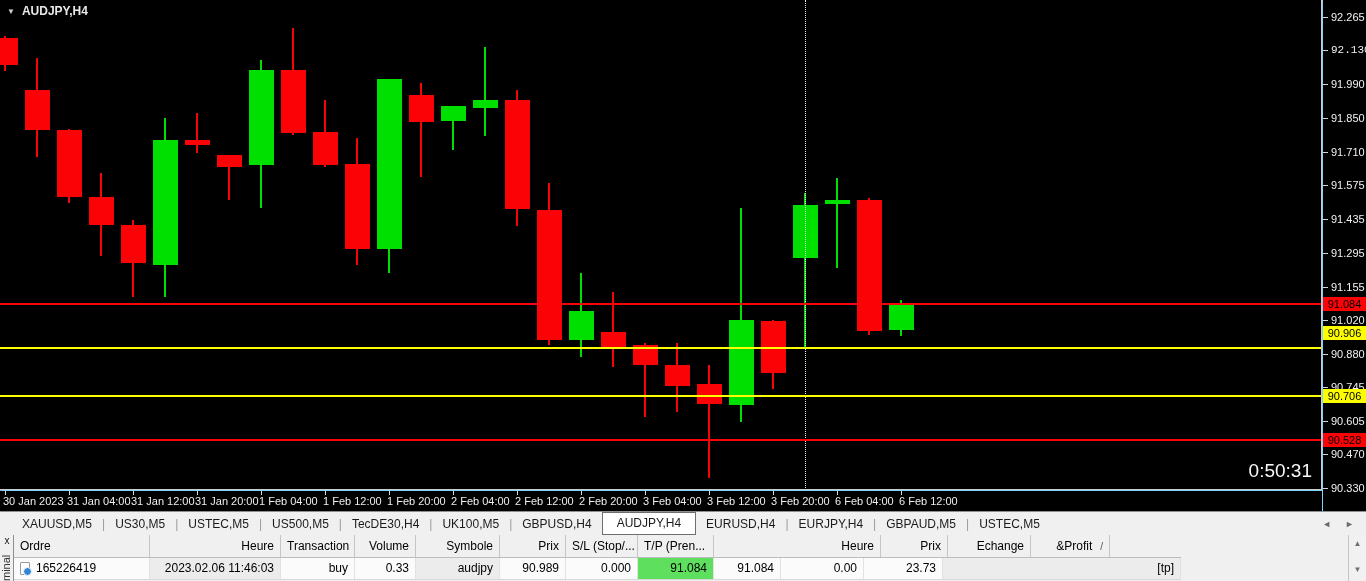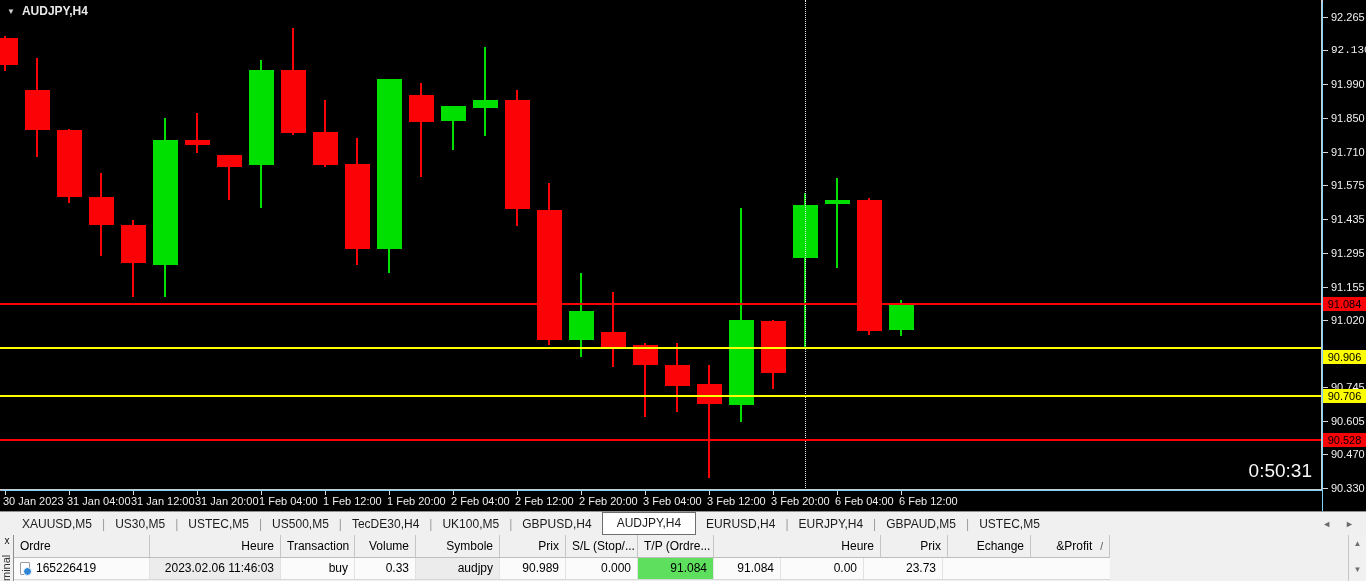--- a/index.html
+++ b/index.html
@@ -227,21 +227,21 @@
       <div class="tick-label" style="top: 349px;">90.880</div>
       <div class="tick-dash" style="top: 387px;"></div>
       <div class="tick-label" style="top: 382px;">90.745</div>
       <div class="tick-dash" style="top: 421px;"></div>
       <div class="tick-label" style="top: 416px;">90.605</div>
       <div class="tick-dash" style="top: 454px;"></div>
       <div class="tick-label" style="top: 449px;">90.470</div>
       <div class="tick-dash" style="top: 488px;"></div>
       <div class="tick-label" style="top: 483px;">90.330</div>
       <div class="price-box" style="top: 297px; background: rgb(251, 2, 7);">91.084</div>
-      <div class="price-box" style="top: 350px; background: rgb(253, 253, 2);">90.906</div>
+      <div class="price-box" style="top: 326px; background: rgb(253, 253, 2);">90.906</div>
       <div class="price-box" style="top: 389px; background: rgb(253, 253, 2);">90.706</div>
       <div class="price-box" style="top: 433px; background: rgb(251, 2, 7);">90.528</div>
     </div>
   <div id="axis-time">
       <div class="time-tick" style="left: 5px;"></div>
       <div class="time-label" style="left: 3px;">30 Jan 2023</div>
       <div class="time-tick" style="left: 69px;"></div>
       <div class="time-label" style="left: 67px;">31 Jan 04:00</div>
       <div class="time-tick" style="left: 133px;"></div>
       <div class="time-label" style="left: 131px;">31 Jan 12:00</div>
@@ -306,38 +306,39 @@
     </div>
     <div id="grid">
         <div class="hdr-row">
           <div class="hdr-cell" style="width: 136px;">Ordre</div>
           <div class="hdr-cell hdr-r" style="width: 131px;">Heure</div>
           <div class="hdr-cell hdr-r" style="width: 74px;">Transaction</div>
           <div class="hdr-cell hdr-r" style="width: 61px;">Volume</div>
           <div class="hdr-cell hdr-r" style="width: 84px;">Symbole</div>
           <div class="hdr-cell hdr-r" style="width: 66px;">Prix</div>
           <div class="hdr-cell" style="width: 72px;">S/L (Stop/...</div>
-          <div class="hdr-cell" style="width: 76px;">T/P (Ordre...</div>
+          <div class="hdr-cell" style="width: 76px;">T/P (Pren...</div>
           <div class="hdr-cell hdr-r" style="width: 167px;">Heure</div>
           <div class="hdr-cell hdr-r" style="width: 67px;">Prix</div>
           <div class="hdr-cell hdr-r" style="width: 83px;">Echange</div>
           <div class="hdr-cell hdr-r" style="width: 79px;">&amp;Profit<span class="sort-mark">/</span></div>
         </div>
         <div class="data-row">
           <div class="data-cell" style="width: 136px;"><span class="doc-icon"></span>165226419</div>
           <div class="data-cell al-r tint" style="width: 131px; padding-left: 13px;">2023.02.06 11:46:03</div>
           <div class="data-cell al-r" style="width: 74px;">buy</div>
           <div class="data-cell al-r" style="width: 61px;">0.33</div>
           <div class="data-cell al-r tint" style="width: 84px;">audjpy</div>
           <div class="data-cell al-r" style="width: 66px;">90.989</div>
           <div class="data-cell al-r" style="width: 72px;">0.000</div>
           <div class="data-cell al-r tp-green" style="width: 76px;">91.084</div>
           <div class="data-cell al-r" style="width: 67px;">91.084</div>
           <div class="data-cell al-r" style="width: 83px;">0.00</div>
           <div class="data-cell al-r" style="width: 79px;">23.73</div>
+          <div class="data-cell al-r tint" style="width: 238px;">[tp]</div>
         </div>
       </div>
     <div id="vscroll">
       <div class="scroll-btn" style="top:2px;">▲</div>
       <div class="scroll-btn" style="top:28px;">▼</div>
     </div>
   </div>
 
 </div>
 

